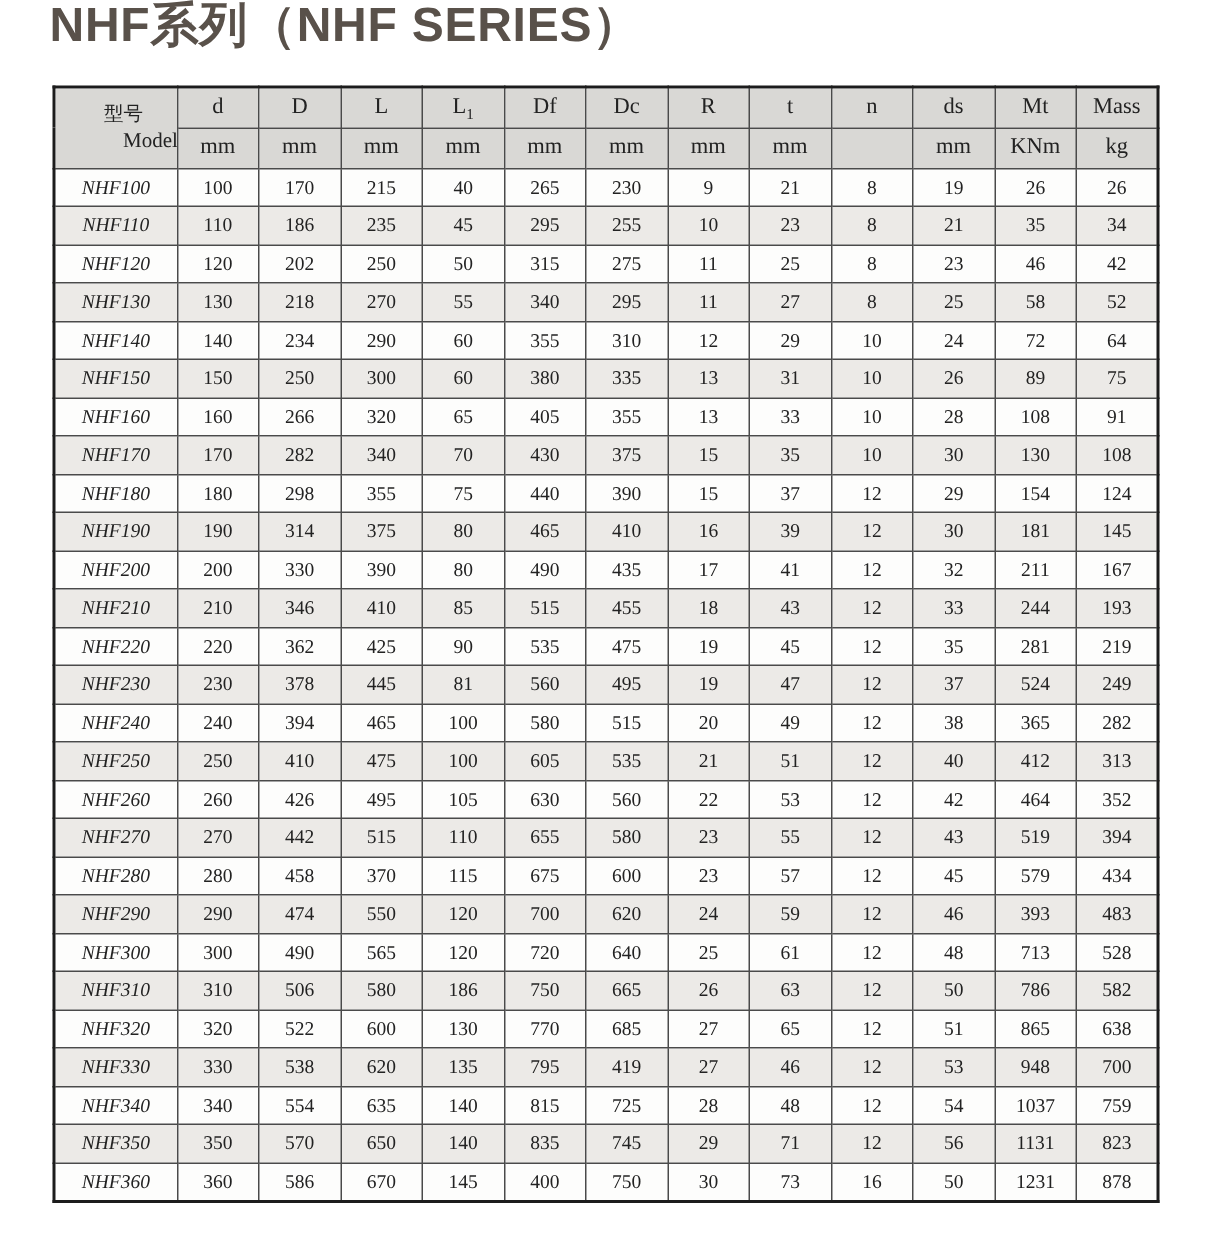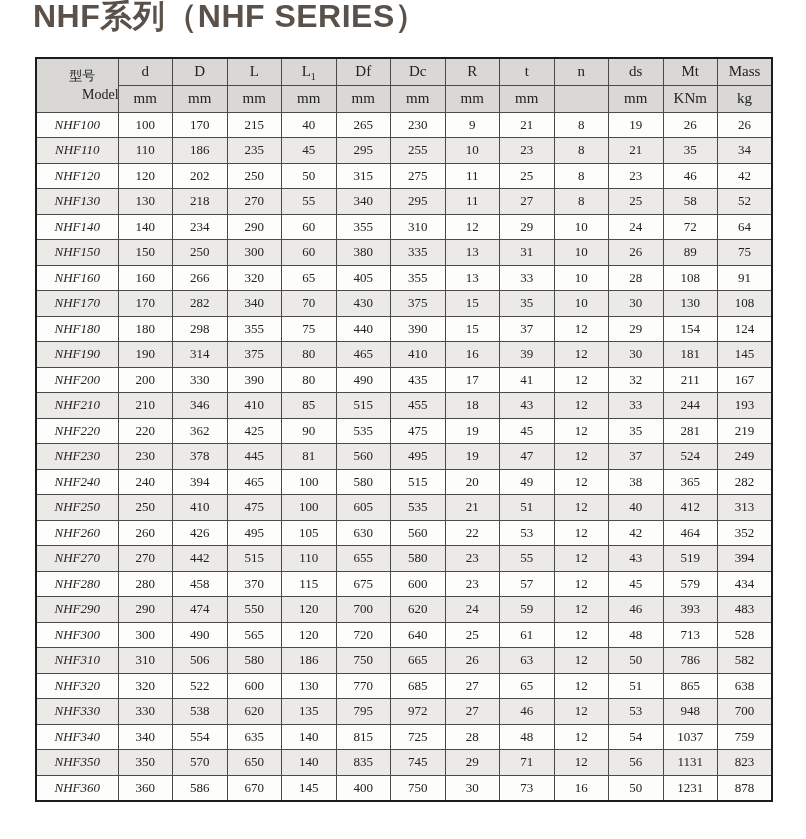--- a/index.html
+++ b/index.html
@@ -448,21 +448,21 @@
           <td>865</td>
           <td>638</td>
         </tr>
         <tr>
           <td class="model-cell">NHF330</td>
           <td>330</td>
           <td>538</td>
           <td>620</td>
           <td>135</td>
           <td>795</td>
-          <td>972</td>
+          <td>419</td>
           <td>27</td>
           <td>46</td>
           <td>12</td>
           <td>53</td>
           <td>948</td>
           <td>700</td>
         </tr>
         <tr>
           <td class="model-cell">NHF340</td>
           <td>340</td>

